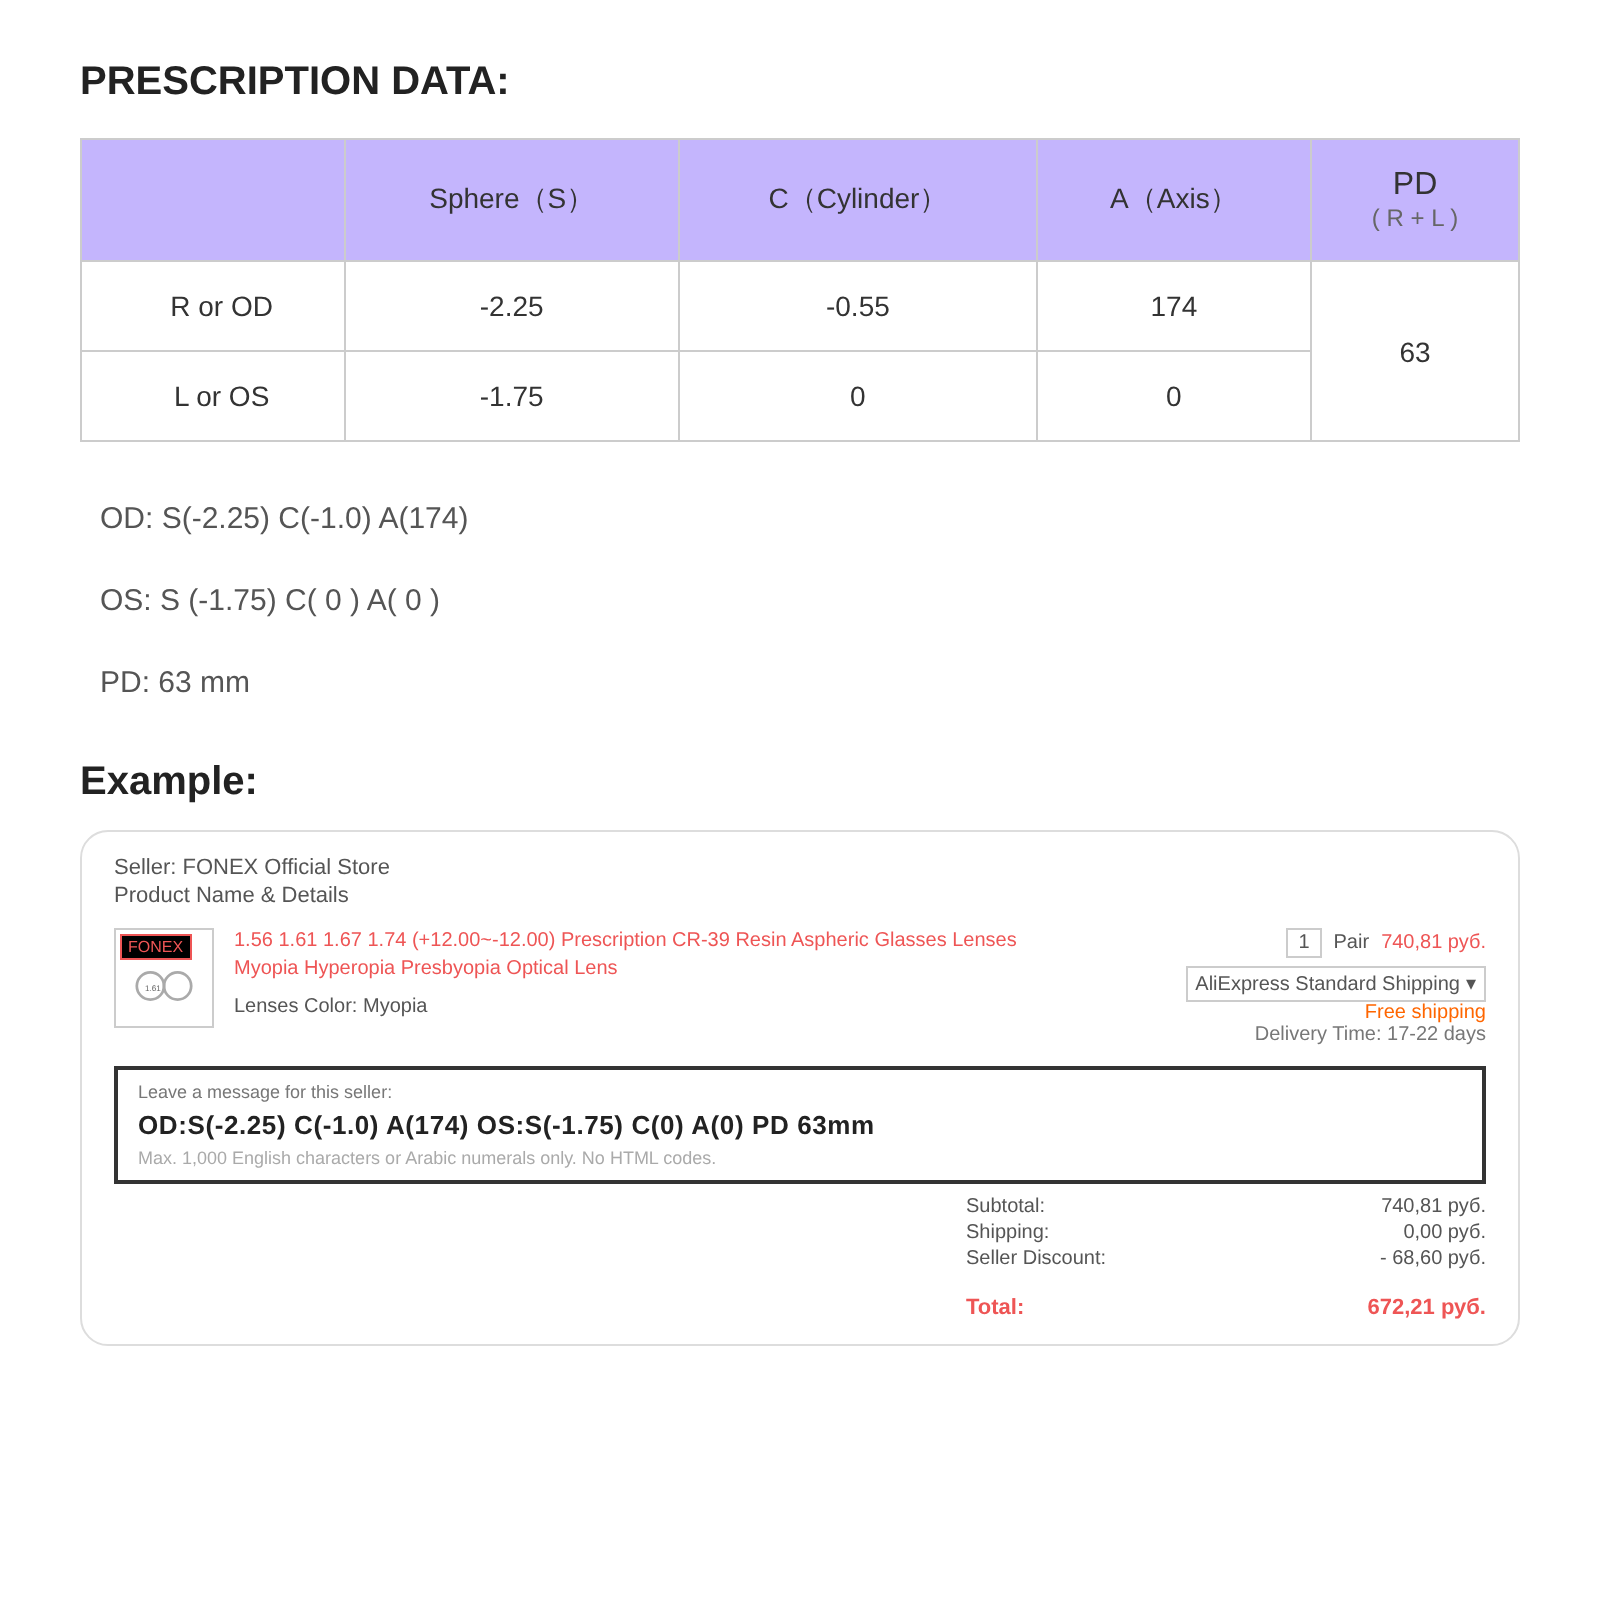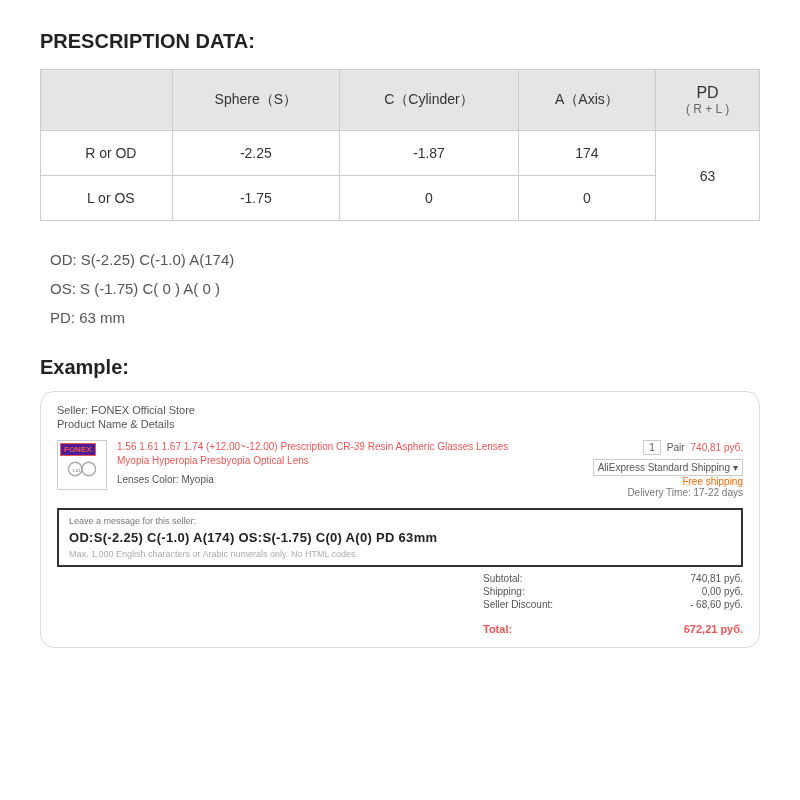--- a/index.html
+++ b/index.html
@@ -29,21 +29,21 @@
     }
     .prescription-table th,
     .prescription-table td {
       border: 1px solid #ccc;
       padding: 14px 10px;
       text-align: center;
       font-size: 14px;
     }
     .prescription-table th {
       font-weight: normal;
-      background: #e5e5e5;
+      background: #c4b5fd;
       color: #333;
     }
     .prescription-table .row-label {
       font-size: 14px;
       color: #333;
       text-align: center;
       padding-left: 19px;
     }
     .prescription-table .pd-header {
       text-align: center;
@@ -76,21 +76,21 @@
     .message-label {
       font-size: 20px;
       font-weight: bold;
       color: #222;
       min-width: 180px;
       white-space: nowrap;
     }
     .message-lines {
       display: flex;
       flex-direction: column;
-      gap: 12px;
+      gap: 24px;
       margin-left: 10px;
     }
     .message-line {
       font-size: 15px;
       color: #555;
     }
 
     
     .example-title {
       font-size: 20px;
@@ -226,23 +226,23 @@
       color: #e55;
       font-size: 11px;
     }
     .divider-line {
       border: none;
       border-top: 1px solid #eee;
       margin: 4px 0;
     }
     .fonex-label {
       font-size: 8px;
-      font-weight: bold;
+      font-weight: normal;
       color: #e55;
-      background: #4c1d95;
+      background: #000000;
       border: 1px solid #e55;
       padding: 1px 3px;
       position: absolute;
       top: 2px;
       left: 2px;
     }
     .lens-icon {
       width: 34px;
       height: 34px;
     }
@@ -262,21 +262,21 @@
       <th class="pd-header">
         <div class="pd-header-main">PD</div>
         <div class="pd-header-sub">( R + L )</div>
       </th>
     </tr>
   </thead>
   <tbody>
     <tr>
       <td class="row-label">R or OD</td>
       <td>-2.25</td>
-      <td>-1.87</td>
+      <td>-0.55</td>
       <td>174</td>
       <td class="pd-rowspan" rowspan="2">63</td>
     </tr>
     <tr>
       <td class="row-label">L or OS</td>
       <td>-1.75</td>
       <td>0</td>
       <td>0</td>
     </tr>
   </tbody>

